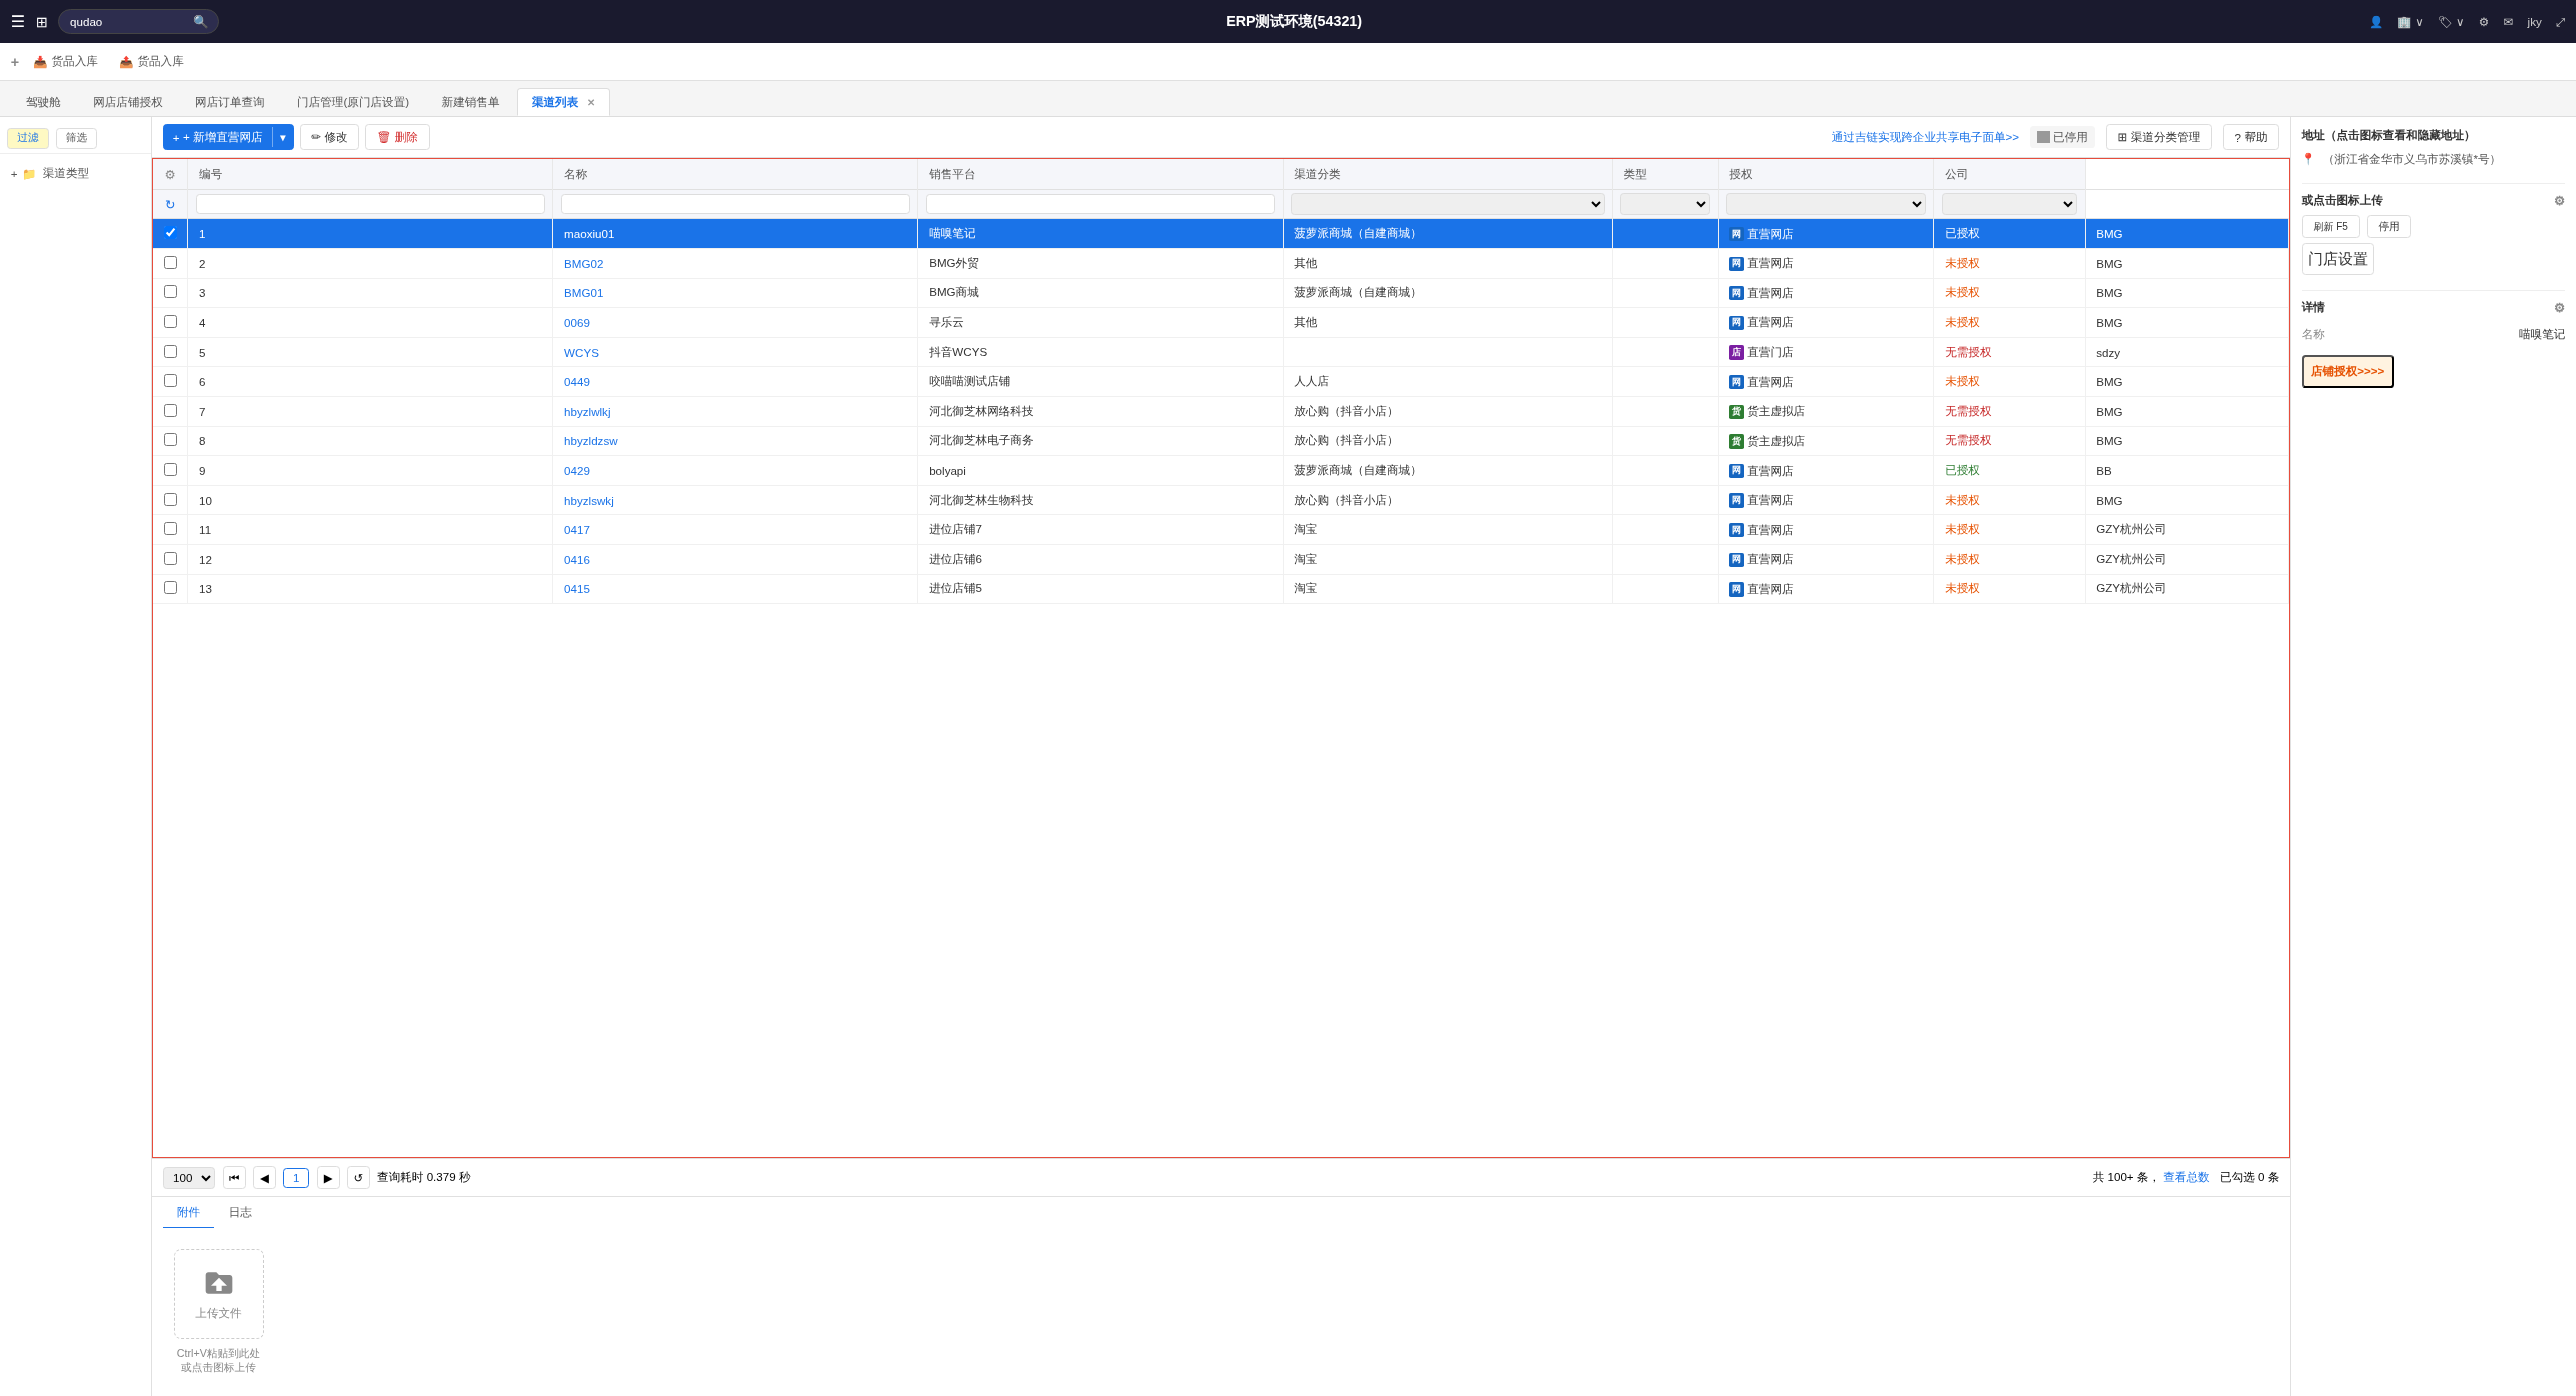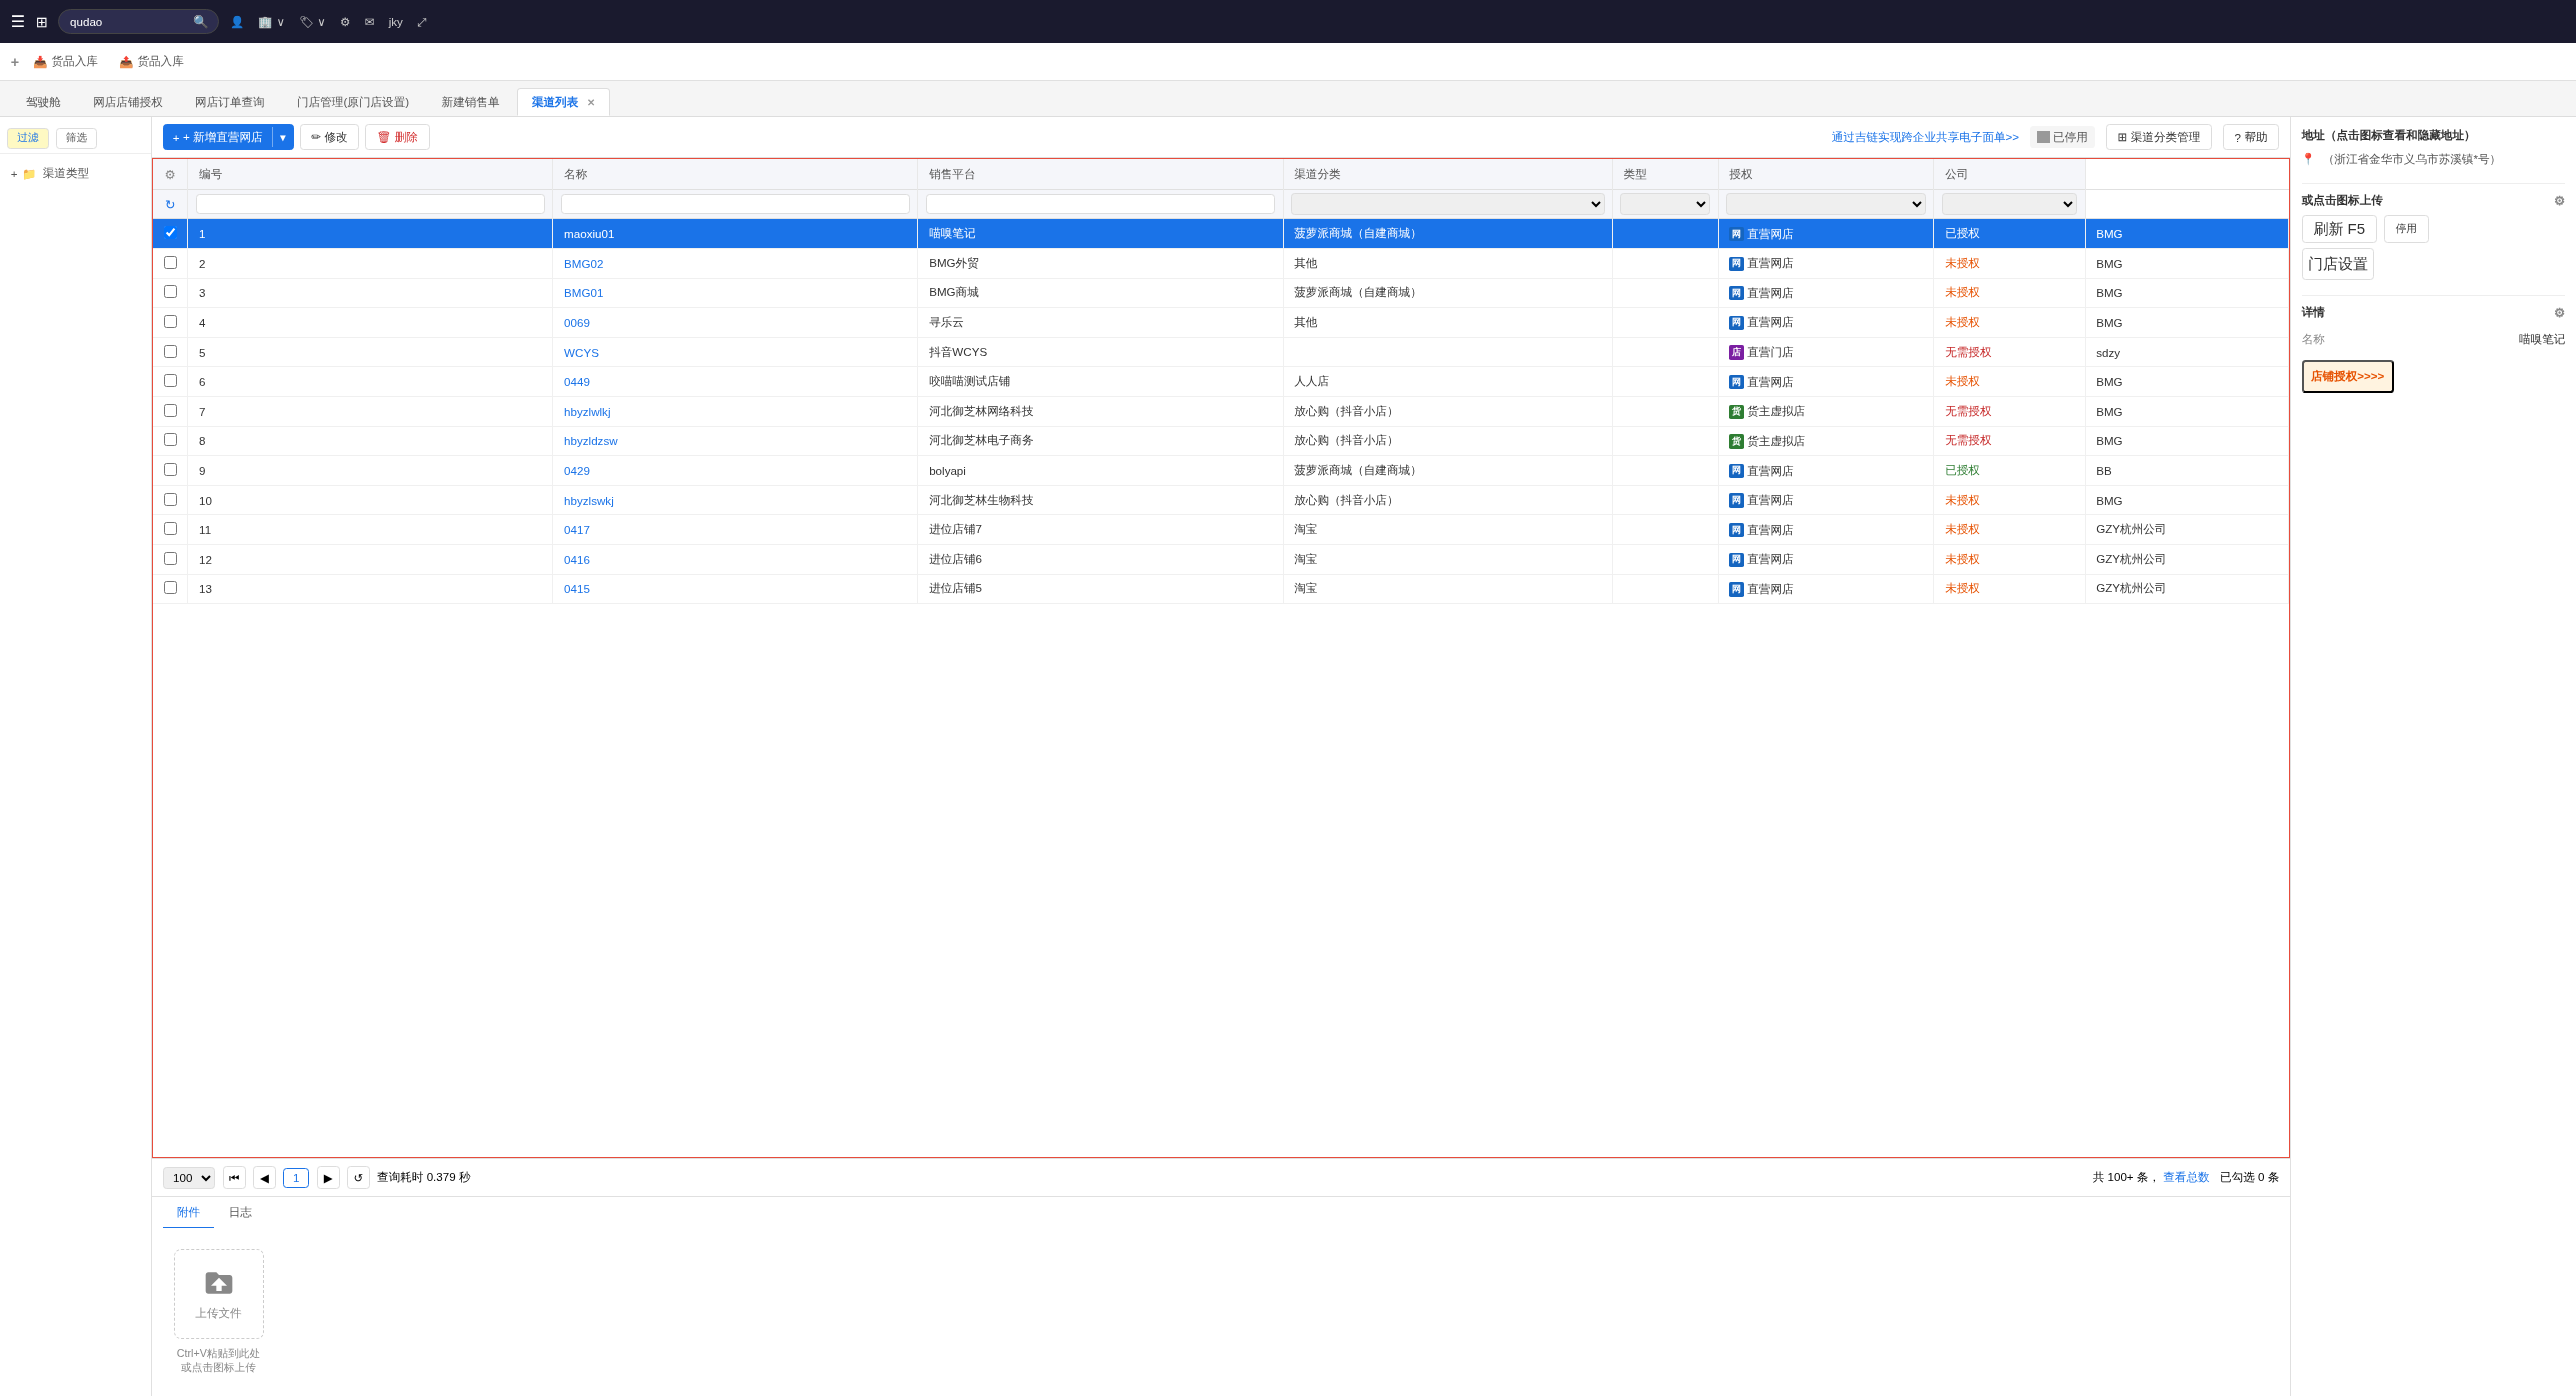--- a/index.html
+++ b/index.html
@@ -409,21 +409,21 @@
       border-radius: 3.6px;
       font-size: 11.6px;
       cursor: pointer;
       margin-top: 7.2px;
       font-weight: bold;
     }
     .f5-btn {
       padding: 3.6px 10.7px;
       border: 0.9px solid #ddd;
       border-radius: 3.6px;
-      font-size: 15px;
+      font-size: 10px;
       cursor: pointer;
       background: #fff;
       color: #333;
     }
     .disable-btn {
       padding: 3.6px 10.7px;
       border: 0.9px solid #ddd;
       border-radius: 3.6px;
       font-size: 10.7px;
       cursor: pointer;
@@ -482,20 +482,23 @@
   </style>
 </head>
 <body>
 
 <div class="top-bar">
   <span style="font-size:16px;cursor:pointer;">☰</span>
   <span style="font-size:14.3px;cursor:pointer;">⊞</span>
   <div class="search-box">
     <input type="text" value="qudao" style="">
     <span style="font-size:12.5px;">🔍</span>
+  </div>
+  <div class="top-bar-center">
+    <span class="top-bar-title">ERP测试环境(54321)</span>
   </div>
   <div class="top-bar-right">
     <span style="cursor:pointer;">👤</span>
     <span style="cursor:pointer;">🏢 ∨</span>
     <span style="cursor:pointer;">🏷 ∨</span>
     <span style="cursor:pointer;">⚙</span>
     <span style="cursor:pointer;">✉</span>
     <span style="cursor:pointer;">jky</span>
     <span style="cursor:pointer;">⤢</span>
   </div>

